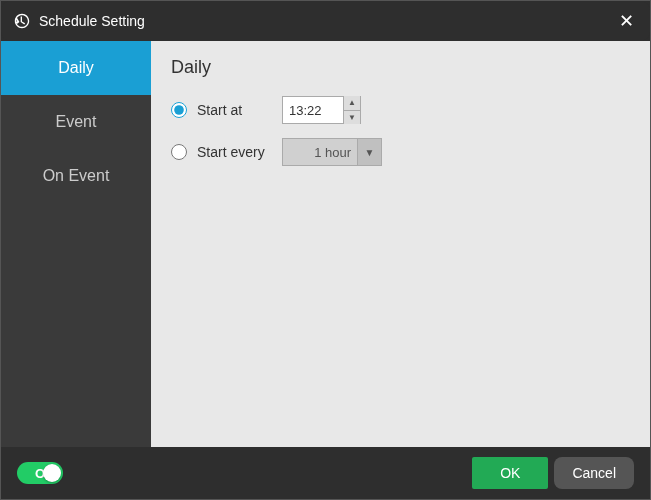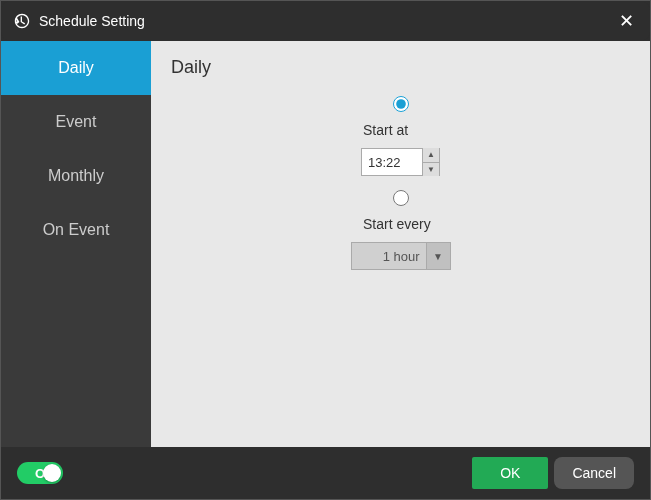--- a/index.html
+++ b/index.html
@@ -99,21 +99,20 @@
       color: #333;
       margin-bottom: 18px;
       font-weight: normal;
     }
 
     .option-row {
       display: flex;
       align-items: center;
       margin-bottom: 14px;
       gap: 10px;
-      flex-direction: column;
     }
 
     .radio-input {
       width: 16px;
       height: 16px;
       cursor: pointer;
       accent-color: #1a9fd4;
     }
 
     .option-label {
@@ -289,23 +288,20 @@
   </div>
 
   <div class="content-area">
 
     <div class="sidebar">
       <div class="sidebar-item active">
         <span>Daily</span>
       </div>
       <div class="sidebar-item">
         <span>Event</span>
-      </div>
-      <div class="sidebar-item">
-        <span>Monthly</span>
       </div>
       <div class="sidebar-item">
         <span>On Event</span>
       </div>
     </div>
 
     <div class="main-content">
       <div class="main-title">Daily</div>
 
       <div class="option-row">

